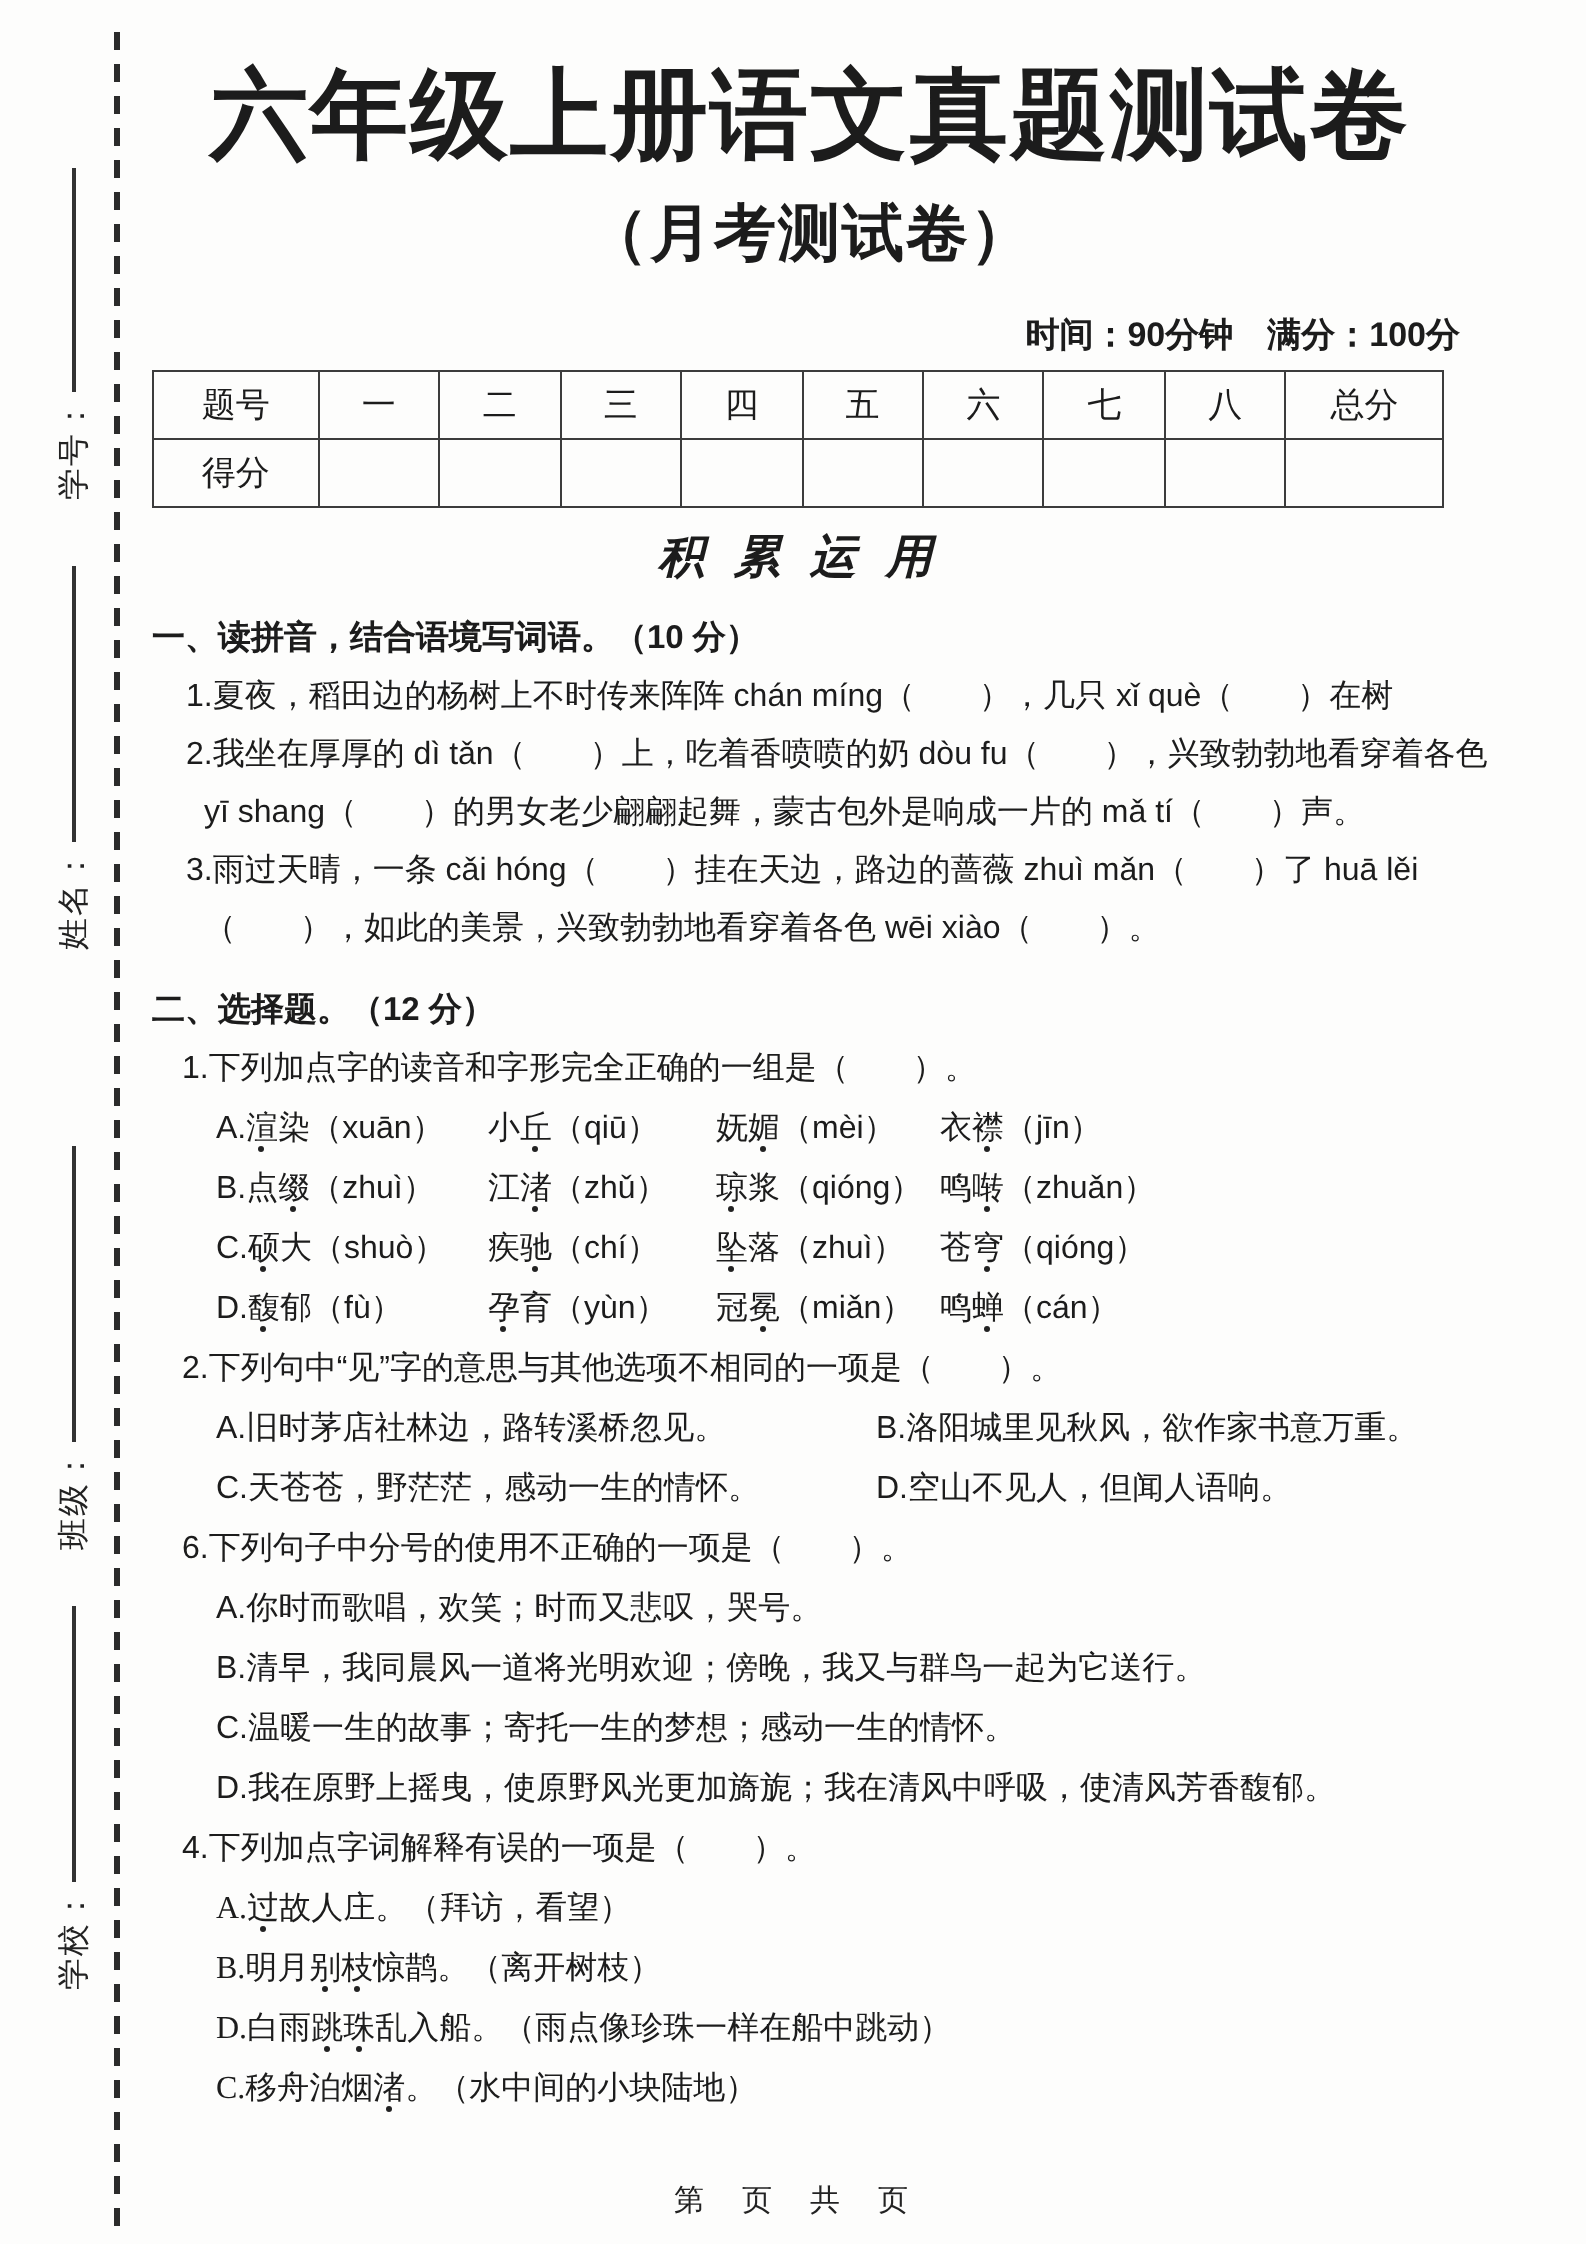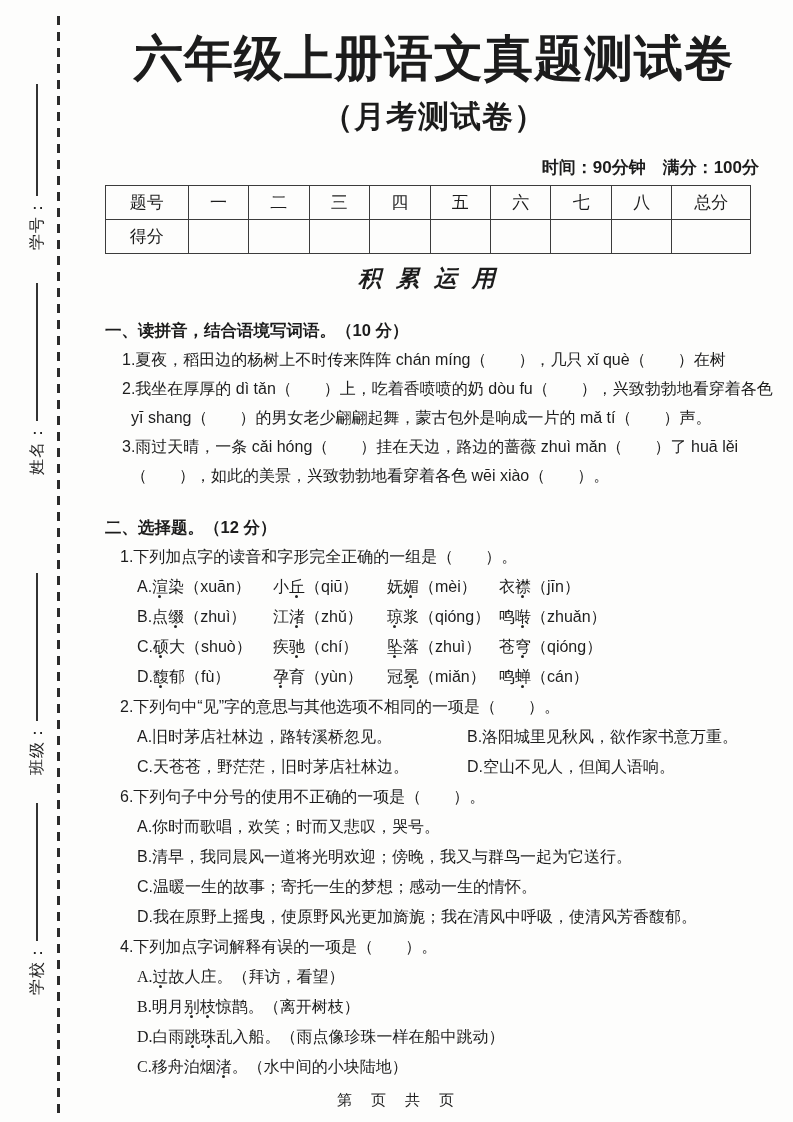--- a/index.html
+++ b/index.html
@@ -8,38 +8,38 @@
 
   
   .seal-dash{position:absolute;left:57px;top:16px;bottom:6px;width:3px;
     background:repeating-linear-gradient(to bottom,#2b2b2b 0 9px,transparent 9px 16px);}
   .seal-block{position:absolute;height:30px;display:flex;align-items:center;
     transform:rotate(-90deg);white-space:nowrap;}
   .seal-block .s-label{font-size:16px;letter-spacing:1px;color:#222;}
   .seal-block .s-line{flex:1;height:0;border-bottom:2px solid #333;margin-left:3px;}
 
   
-  .content{position:absolute;left:105px;top:18px;width:658px;}
+  .content{position:absolute;left:76px;top:18px;width:658px;}
   .paper-title{margin:12px 0 0;text-align:center;font-size:49px;font-weight:900;
     letter-spacing:1px;line-height:1.15;}
   .paper-subtitle{margin:10px 0 0;text-align:center;font-size:31px;font-weight:bold;letter-spacing:1px;}
   .info-line{margin-top:18px;text-align:right;font-size:17px;font-weight:bold;padding-right:4px;}
 
   table.score{border-collapse:collapse;margin-top:6px;width:646px;table-layout:fixed;}
   table.score td{border:1.6px solid #3c3c3c;height:33px;text-align:center;
     font-size:17px;padding:0;}
   table.score col.c-first{width:82px;}
   table.score col.c-num{width:60px;}
   table.score col.c-last{width:78px;}
 
   .part-header{margin-top:9px;text-align:center;font-size:23px;font-weight:bold;
     font-style:italic;letter-spacing:15px;font-family:"Liberation Serif",serif;}
 
   .sec{font-size:16px;line-height:29px;}
-  .sec-title{font-weight:bold;margin-top:22px;font-size:16.5px;}
+  .sec-title{font-weight:bold;margin-top:11px;font-size:16.5px;}
   .item-line{padding-left:17px;white-space:nowrap;}
   .item-line.cont{padding-left:26px;}
   .stem{padding-left:15px;white-space:nowrap;}
   .sec2{line-height:30px;}
   .opt-row{display:flex;padding-left:32px;white-space:nowrap;}
   .opt-row .c0{width:136px;}
   .opt-row .c1{width:114px;}
   .opt-row .c2{width:112px;}
   .opt-row .c3{flex:1;}
   .opt-grid2{display:grid;grid-template-columns:330px 1fr;padding-left:32px;white-space:nowrap;}
@@ -171,21 +171,21 @@
         <span class="c2">冠<span class="du">冕</span>（miǎn）</span>
         <span class="c3">鸣<span class="du">蝉</span>（cán）</span>
       </div>
 
       <div class="stem">2.下列句中“见”字的意思与其他选项不相同的一项是（　　）。</div>
       <div class="opt-grid2">
         <span>A.旧时茅店社林边，路转溪桥忽见。</span>
         <span>B.洛阳城里见秋风，欲作家书意万重。</span>
       </div>
       <div class="opt-grid2">
-        <span>C.天苍苍，野茫茫，旧时茅店社林边。</span>
+        <span>C.天苍苍，野茫茫，感动一生的情怀。</span>
         <span>D.空山不见人，但闻人语响。</span>
       </div>
 
       <div class="stem">6.下列句子中分号的使用不正确的一项是（　　）。</div>
       <div class="opt-line">A.你时而歌唱，欢笑；时而又悲叹，哭号。</div>
       <div class="opt-line">B.清早，我同晨风一道将光明欢迎；傍晚，我又与群鸟一起为它送行。</div>
       <div class="opt-line">C.温暖一生的故事；寄托一生的梦想；感动一生的情怀。</div>
       <div class="opt-line">D.我在原野上摇曳，使原野风光更加旖旎；我在清风中呼吸，使清风芳香馥郁。</div>
 
       <div class="stem">4.下列加点字词解释有误的一项是（　　）。</div>

